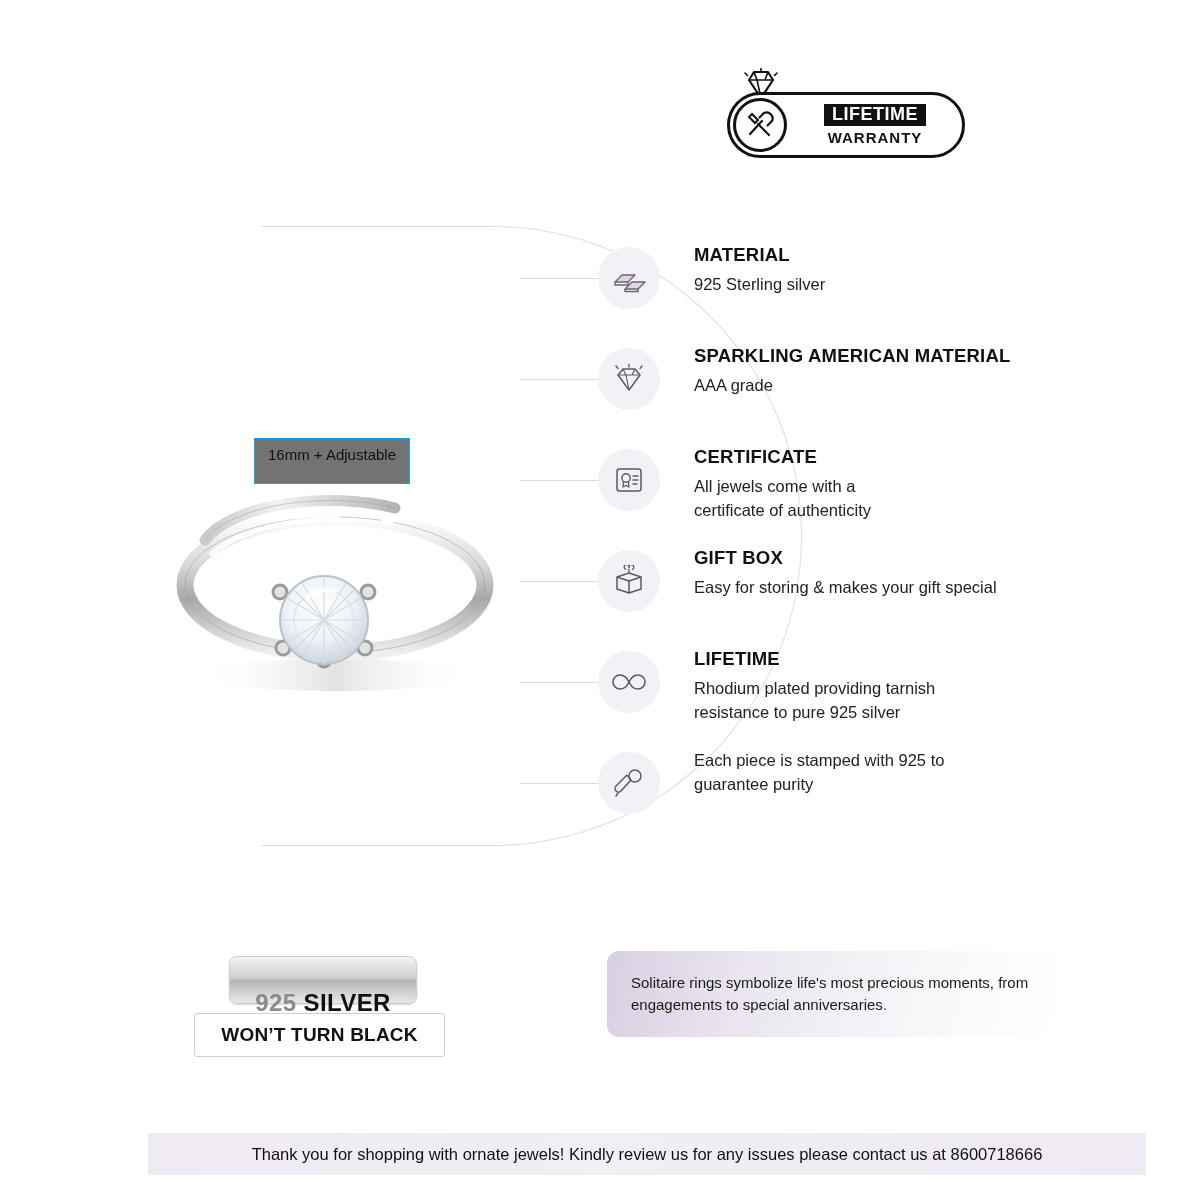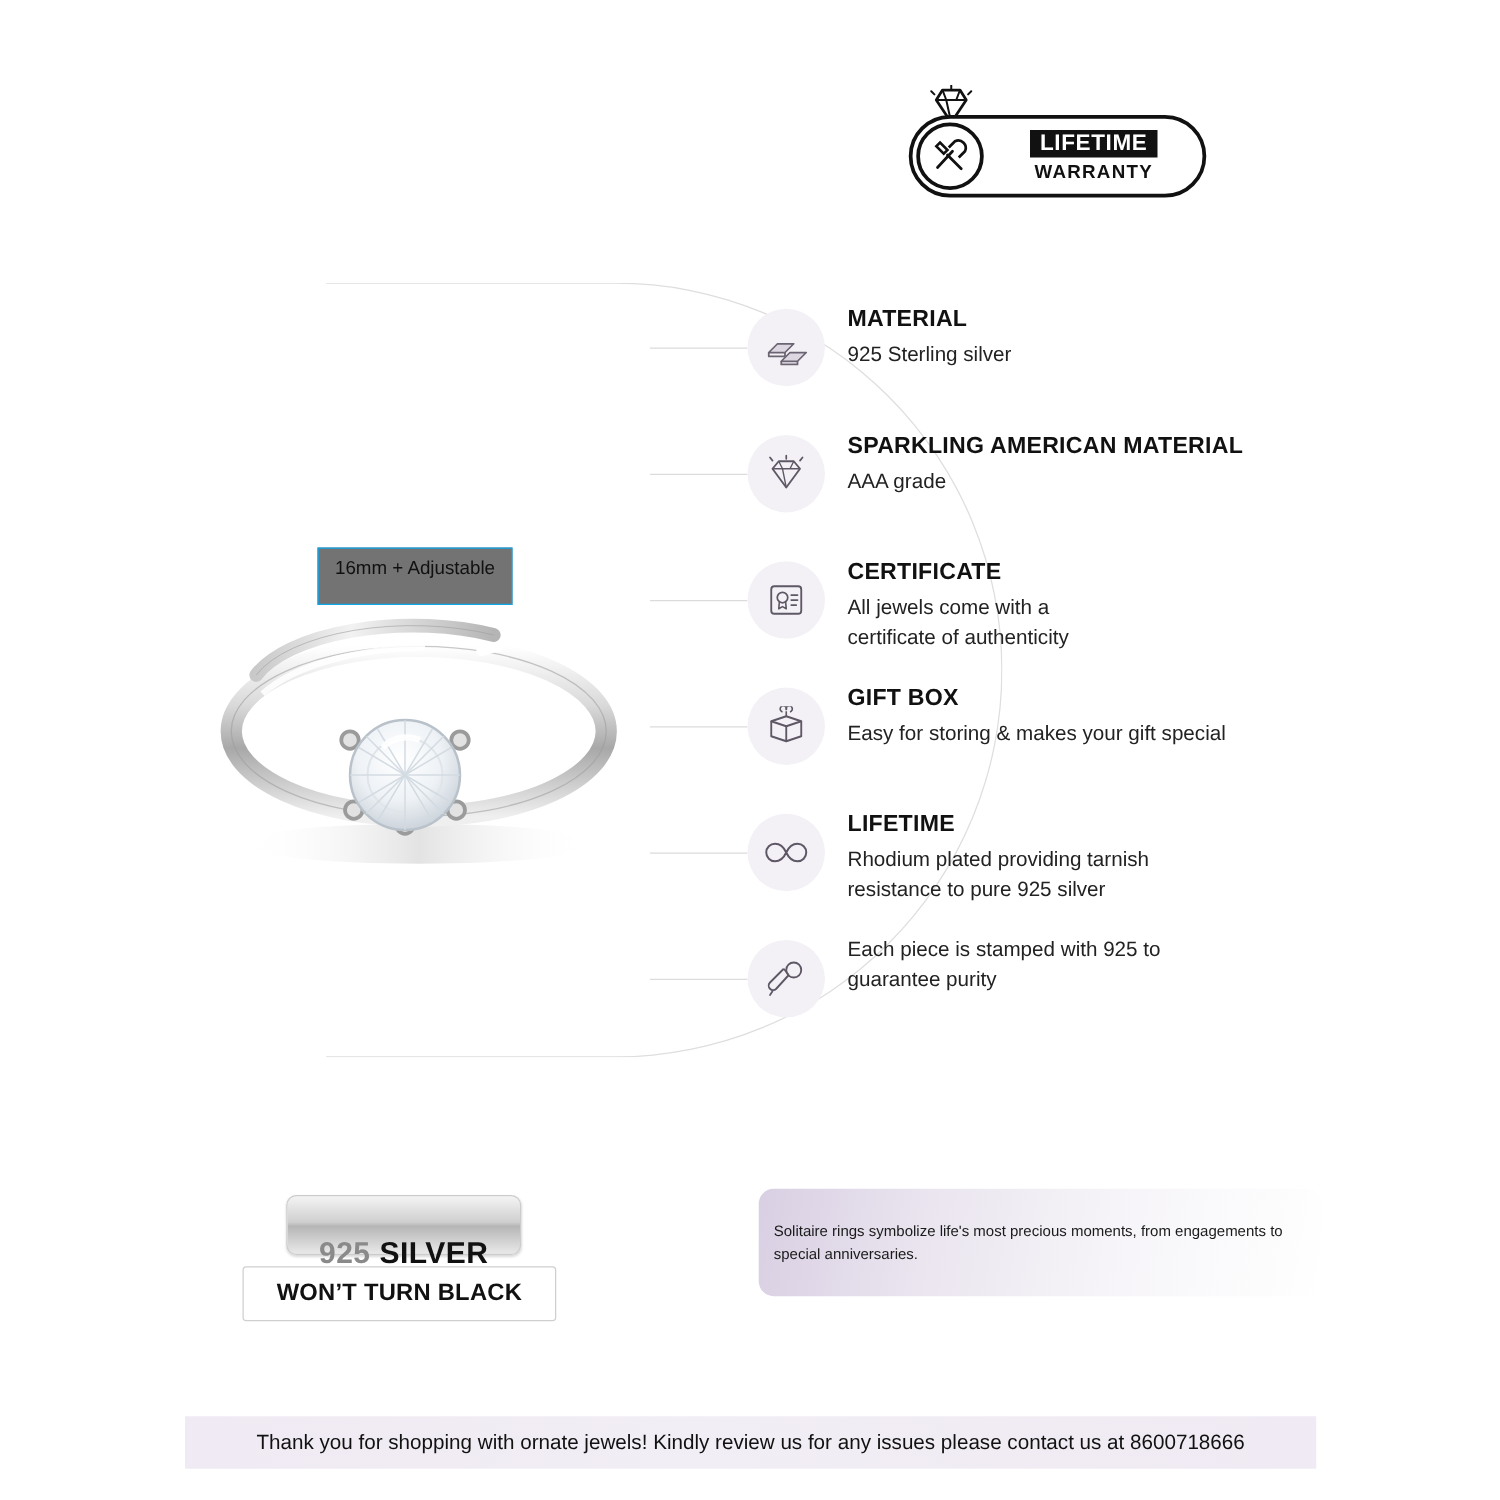--- a/index.html
+++ b/index.html
@@ -155,21 +155,21 @@
     background: #f4f1f6;
     display: flex;
     align-items: center;
     justify-content: center;
   }
   .feature .icon-circle svg {
     display: block;
   }
   .feature .ftext {
     position: absolute;
-    left: 158px;
+    left: 174px;
     top: 6px;
     width: 400px;
   }
   .feature .ftitle {
     font-weight: bold;
     font-size: 18.5px;
     color: #111;
     letter-spacing: 0.2px;
     margin-bottom: 7px;
     white-space: nowrap;
@@ -230,33 +230,33 @@
     left: 607px;
     top: 951px;
     width: 450px;
     height: 86px;
     border-radius: 12px;
     background: linear-gradient(100deg, #d9cfe3 0%, #eae5ef 30%, #f6f4f8 62%, #ffffff 100%);
     display: flex;
     align-items: center;
   }
   .quote-box .qtext {
-    padding-left: 12px;
+    padding-left: 24px;
     padding-right: 16px;
-    font-size: 12px;
+    font-size: 15px;
     color: #1a1a1a;
     line-height: 1.5;
   }
 
   
   .footer {
     position: absolute;
     left: 148px;
     top: 1133px;
-    width: 905px;
+    width: 998px;
     height: 42px;
     background: linear-gradient(90deg, #efeaf3 0%, #f2eef5 45%, #efeaf3 100%);
     display: flex;
     align-items: center;
     justify-content: center;
     font-size: 16.5px;
     color: #111;
   }
 </style>
 </head>

